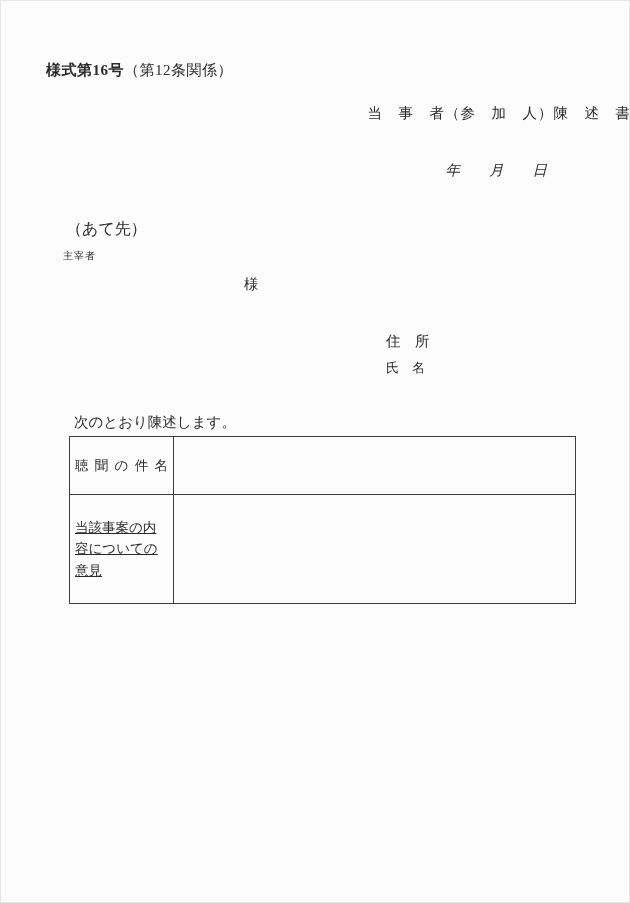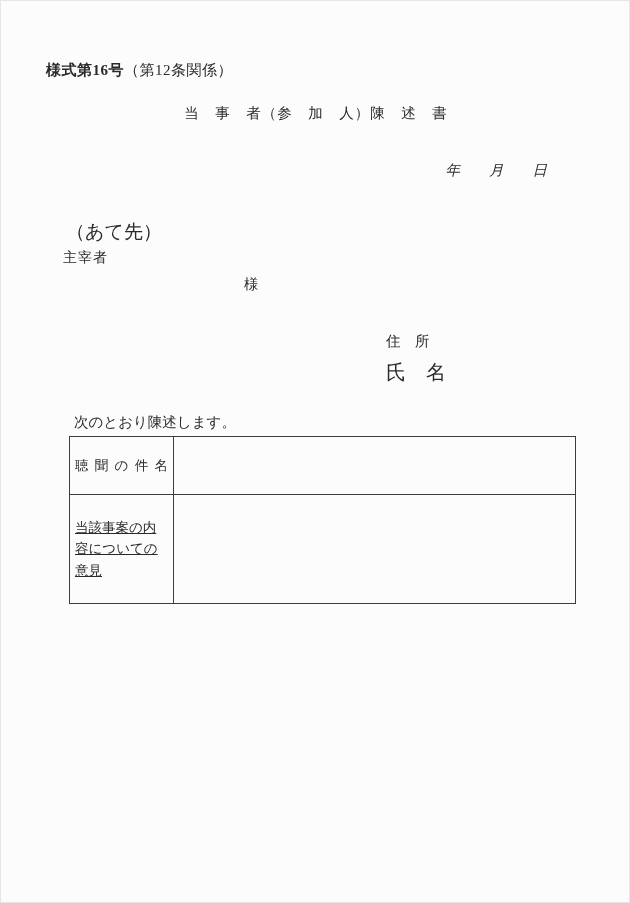--- a/index.html
+++ b/index.html
@@ -27,40 +27,40 @@
     font-size: 15px;
     letter-spacing: 0.5px;
     white-space: nowrap;
   }
   .form-number-line .num { font-weight: bold; }
 
   .doc-title {
     left: 0;
     top: 103px;
     width: 630px;
-    text-align: center;
+    text-align: right;
     font-size: 14.5px;
     letter-spacing: 1px;
     white-space: nowrap;
   }
 
   .date-line {
     right: 82px;
     top: 160px;
     font-size: 14.5px;
     white-space: nowrap;
     font-style: italic;
   }
 
-  .addressee-label { left: 65px; top: 218px; font-size: 19px; }
-  .chairperson-label { left: 62px; top: 248px; font-size: 14px; letter-spacing: 1px; }
+  .addressee-label { left: 65px; top: 218px; font-size: 16px; }
+  .chairperson-label { left: 62px; top: 248px; font-size: 10px; letter-spacing: 1px; }
   .honorific-sama { left: 243px; top: 274px; font-size: 14.5px; }
 
   .address-label { left: 385px; top: 331px; font-size: 14.5px; }
-  .name-label { left: 385px; top: 358px; font-size: 20px; }
+  .name-label { left: 385px; top: 358px; font-size: 13px; }
 
   .statement-intro { left: 73px; top: 412px; font-size: 14.5px; }
 
   .statement-table {
     left: 68px;
     top: 435px;
     width: 507px;
     border: 1px solid #3d3d3d;
     box-sizing: border-box;
     background: transparent;

